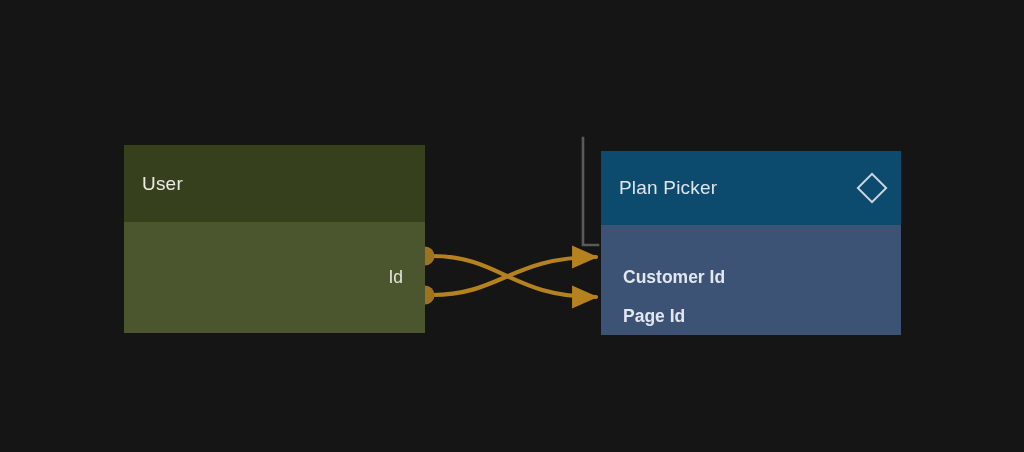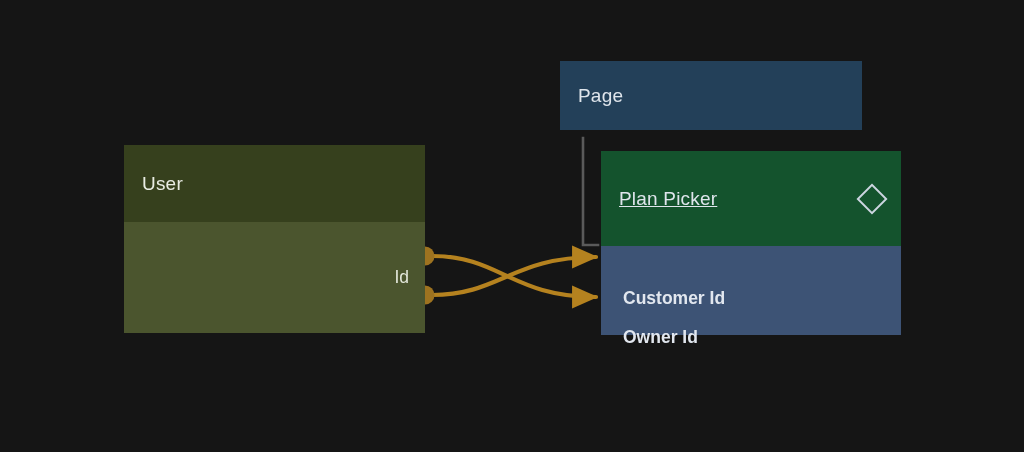--- a/index.html
+++ b/index.html
@@ -60,21 +60,21 @@
   #node-user .node-header {
     height: 77px;
     background: #36401d;
     color: #e9ece3;
   }
   #node-user .node-body {
     background: #4b552e;
     color: #e3e7da;
   }
   #node-user .field {
-    right: 16px;
+    right: 22px;
     text-align: right;
   }
   #user-field-id        { top: 47px; }
   #user-field-stripe    { top: 86px; }
 
   
   #node-page {
     left: 560px;
     top: 61px;
     width: 302px;
@@ -87,24 +87,23 @@
   }
 
   
   #node-planpicker {
     left: 601px;
     top: 151px;
     width: 300px;
     height: 184px;
   }
   #node-planpicker .node-header {
-    height: 95px;
-    background: #14532d;
+    height: 74px;
+    background: #0c4a6e;
     color: #dfe5ec;
-    text-decoration: underline;
   }
   #node-planpicker .node-body {
     background: #3d5375;
     color: #e2e7ef;
   }
   #node-planpicker .field {
     left: 22px;
     text-align: left;
     font-weight: bold;
   }
@@ -154,30 +153,25 @@
 
   <div class="node" id="node-user">
     <div class="node-header">
       <span class="title">User</span>
     </div>
     <div class="node-body">
       <span class="field" id="user-field-id">Id</span>
     </div>
   </div>
 
-  <div class="node" id="node-page">
-    <div class="node-header">
-      <span class="title">Page</span>
-    </div>
-  </div>
 
   <div class="node" id="node-planpicker">
     <div class="node-header">
       <span class="title">Plan Picker</span>
       <span class="diamond-icon"></span>
     </div>
     <div class="node-body">
       <span class="field" id="pp-field-customer">Customer Id</span>
-      <span class="field" id="pp-field-owner">Owner Id</span>
+      <span class="field" id="pp-field-owner">Page Id</span>
     </div>
   </div>
 
 </div>
 
 </body></html>

